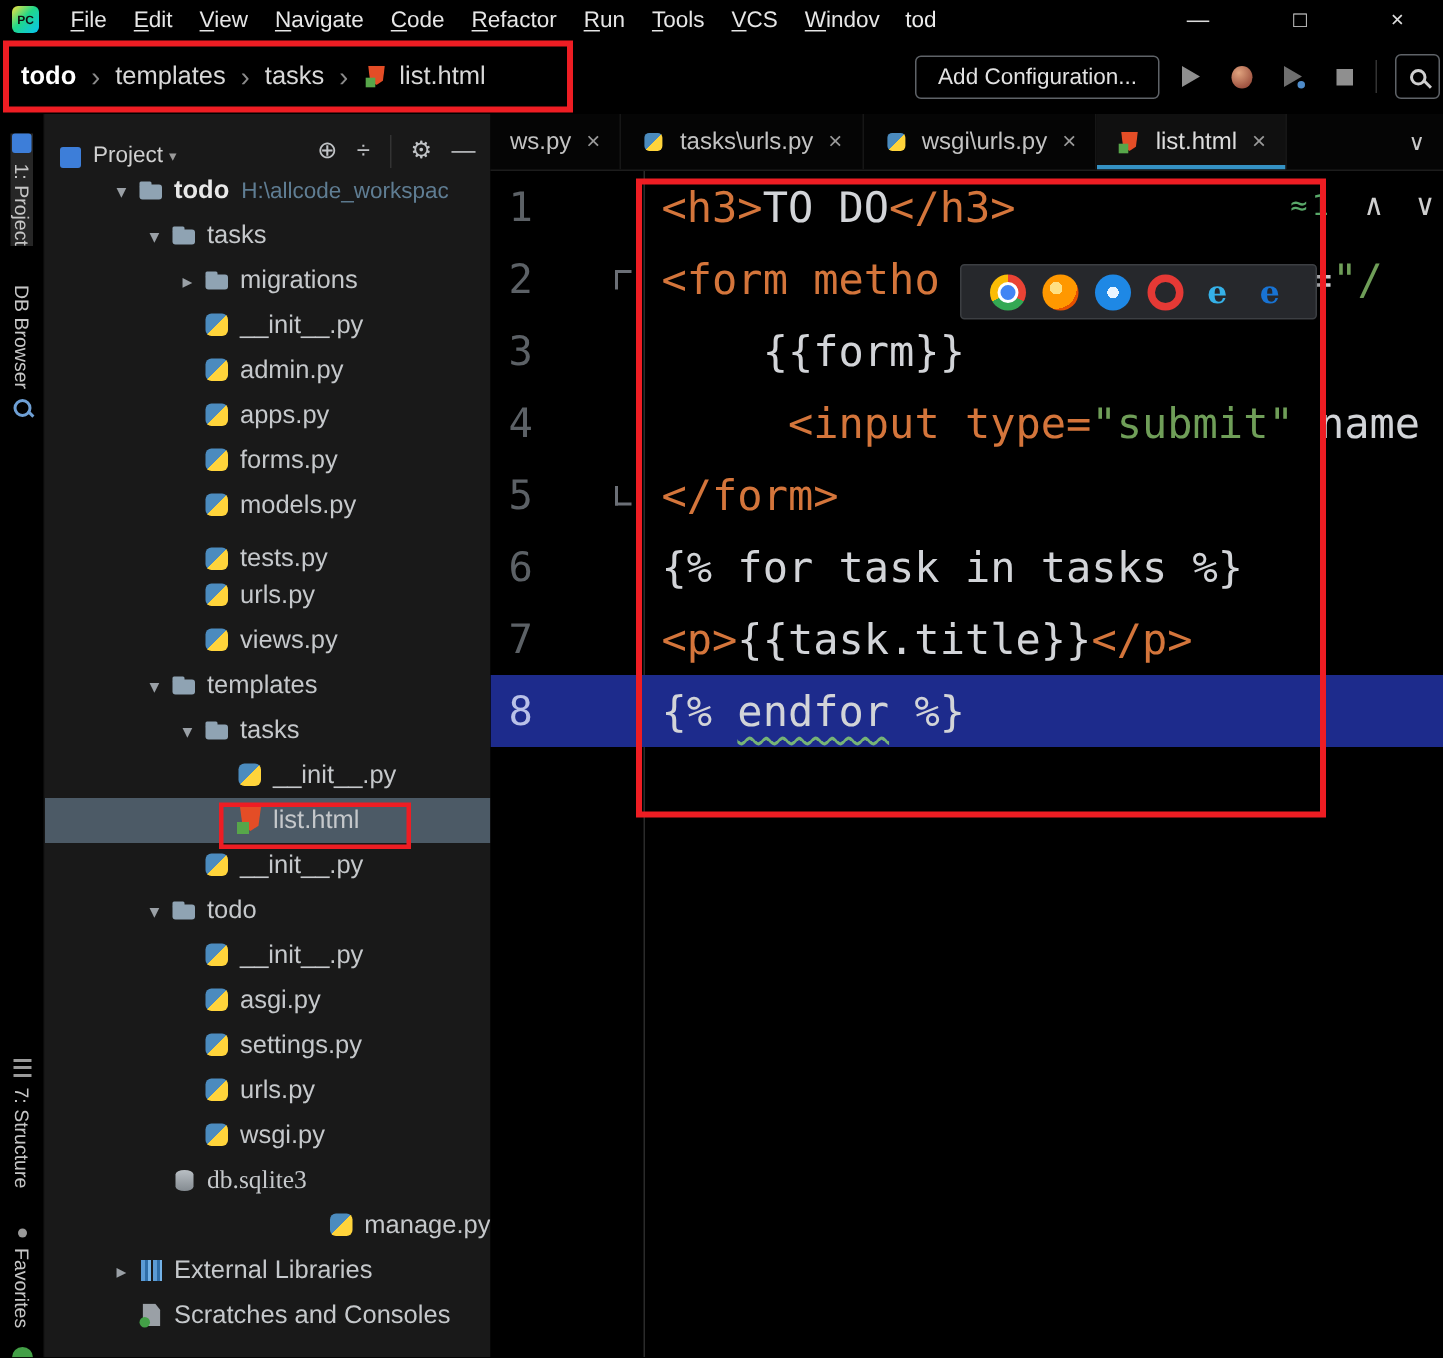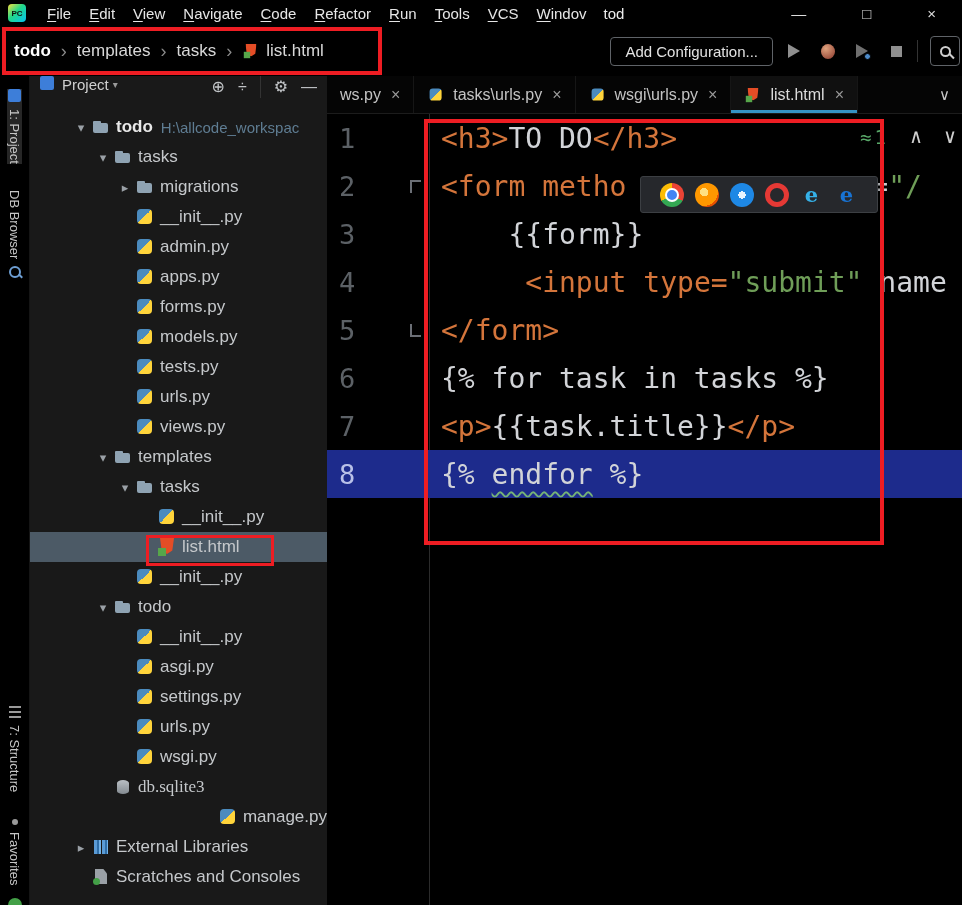--- a/index.html
+++ b/index.html
@@ -47,21 +47,21 @@
   .stripe-icon{writing-mode:horizontal-tb;display:inline-block;}
   .st-project{width:13px;height:13px;background:#3d7ed9;border-radius:2px;}
   .st-db-browser{width:12px;height:12px;border:2px solid #6e9fd4;border-radius:50%;position:relative;}
   .st-db-browser::after{content:"";position:absolute;width:5px;height:2px;background:#6e9fd4;transform:rotate(45deg);right:-4px;bottom:-1px;}
   .st-structure{width:12px;height:12px;background:repeating-linear-gradient(#9a9a9a 0 2px,transparent 2px 5px);}
   .st-favorites{width:6px;height:6px;background:#9a9a9a;border-radius:50%;}
   .st-bottom-green{width:14px;height:14px;border-radius:50%;background:#43a047;margin-bottom:-7px;flex:none;}
 
   
   .panel{position:absolute;left:30px;top:76px;width:297px;bottom:0;background:#191919;overflow:hidden;}
-  .panel-header{height:36px;display:flex;align-items:flex-start;padding:0 10px;gap:8px;color:#d0d0d0;font-size:15px;}
+  .panel-header{height:36px;display:flex;align-items:flex-end;padding:0 10px;gap:8px;color:#d0d0d0;font-size:15px;}
   .ph-icon{width:14px;height:14px;background:#3d7ed9;border-radius:2px;flex:none;}
   .ph-title{display:flex;align-items:center;gap:4px;}
   .ph-caret{font-size:10px;color:#9a9a9a;}
   .ph-icons{margin-left:auto;display:flex;align-items:center;gap:13px;color:#c0c3c6;font-size:16px;}
   .ph-ic{line-height:1;}
   .tree{font-size:17px;color:#c5c8cb;}
   .trow{height:30px;display:flex;align-items:center;white-space:nowrap;}
   .trow.selected{background:#4c5a66;}
   .chev{width:22px;color:#9aa0a6;font-size:13px;text-align:center;flex:none;}
   .tlabel{margin-left:6px;}
@@ -266,21 +266,21 @@
         <div class="trow" style="padding-left: 84px;">
           <span class="chev"></span>
           <span class="ticon py"></span>
           <span class="tlabel">forms.py</span>
         </div>
         <div class="trow" style="padding-left: 84px;">
           <span class="chev"></span>
           <span class="ticon py"></span>
           <span class="tlabel">models.py</span>
         </div>
-        <div class="trow" style="padding-left: 84px;">
+        <div class="trow" style="padding-left: 84px; align-items: flex-end;">
           <span class="chev"></span>
           <span class="ticon py"></span>
           <span class="tlabel">tests.py</span>
         </div>
         <div class="trow" style="padding-left: 84px;">
           <span class="chev"></span>
           <span class="ticon py"></span>
           <span class="tlabel">urls.py</span>
         </div>
         <div class="trow" style="padding-left: 84px;">

